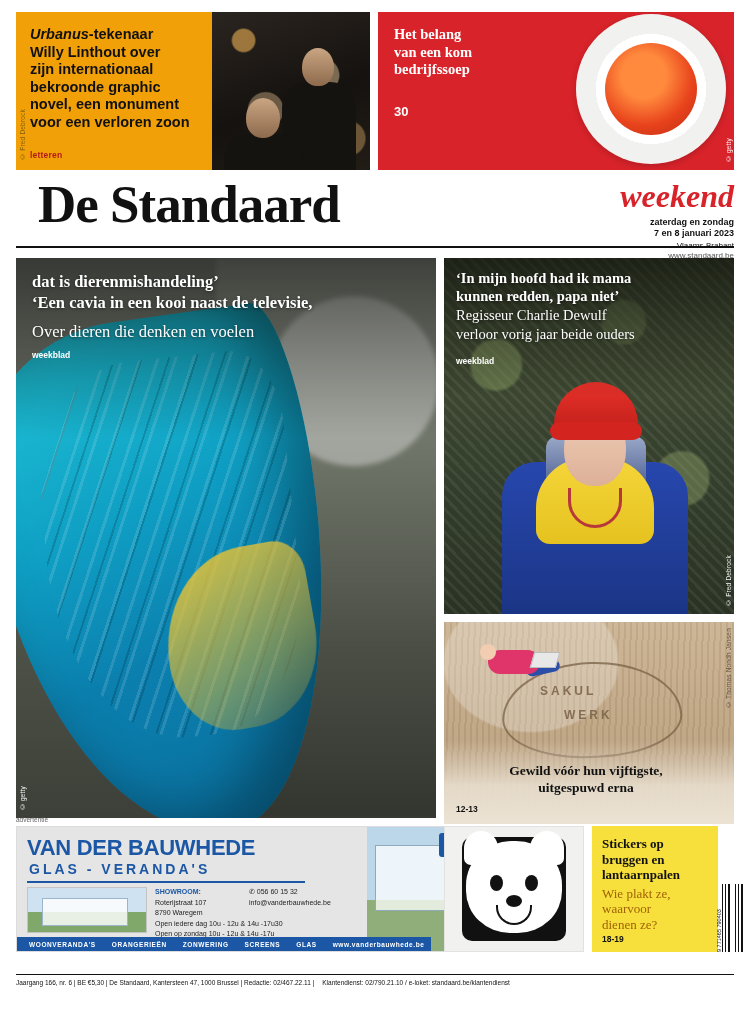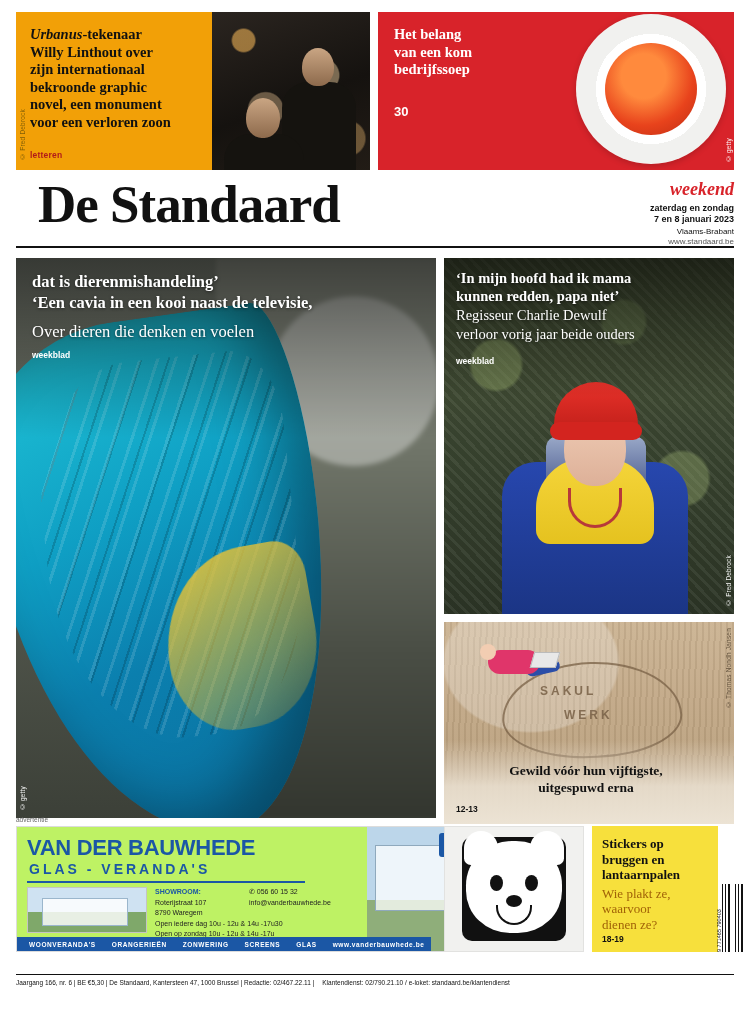--- a/index.html
+++ b/index.html
@@ -31,21 +31,21 @@
   .teaser-left {
     position: relative;
     width: 354px; height: 158px;
     background: #f2a007;
     display: flex;
     overflow: hidden;
   }
   .teaser-left .txt {
     width: 216px;
     padding: 14px 10px 10px 14px;
-    font-family: Liberation Serif, serif;
+    font-family: Liberation Sans, sans-serif;
     font-size: 14.5px;
     line-height: 1.21;
     font-weight: 700;
     color: #111;
   }
   .teaser-left .txt .italic { font-style: italic; }
   .teaser-left .kicker {
     position: absolute;
     left: 14px; bottom: 10px;
     font-family: "Liberation Sans", sans-serif;
@@ -151,21 +151,21 @@
   .masthead .weekend {
     position: absolute;
     right: 0; top: 4px;
     text-align: right;
     width: 180px;
   }
   .masthead .weekend .wk {
     font-family: "Liberation Serif", serif;
     font-weight: 700;
     font-style: italic;
-    font-size: 18px;
+    font-size: 32px;
     color: #d8232a;
     line-height: 1;
   }
   .masthead .weekend .date {
     font-family: "Liberation Sans", sans-serif;
     font-size: 9px;
     color: #111;
     margin-top: 5px;
     font-weight: 700;
   }
@@ -415,21 +415,21 @@
   .adv-label {
     position: absolute;
     left: 0; top: -10px;
     font-family: "Liberation Sans", sans-serif;
     font-size: 6.5px; color: #666;
   }
   .ad {
     position: absolute;
     left: 0; top: 0;
     width: 472px; height: 126px;
-    background: #bef264;
+    background: #e5e5e5;
     border: 1px solid #dcdcdc;
     overflow: hidden;
   }
   .ad .brand {
     position: absolute; left: 10px; top: 8px;
     font-family: "Liberation Sans", sans-serif;
     font-size: 22px; font-weight: 700; color: #1b57a5; letter-spacing: -.3px;
   }
   .ad .brand2 {
     position: absolute; left: 12px; top: 34px;

